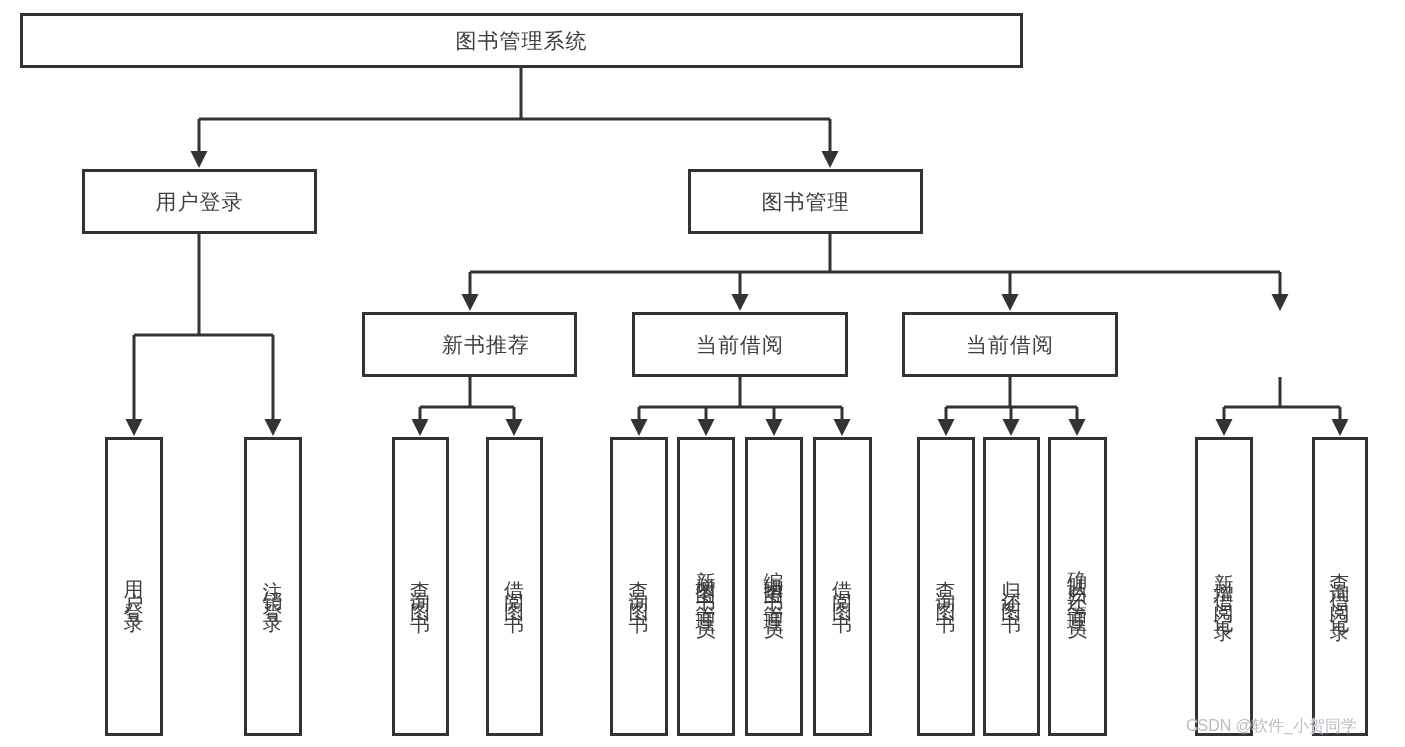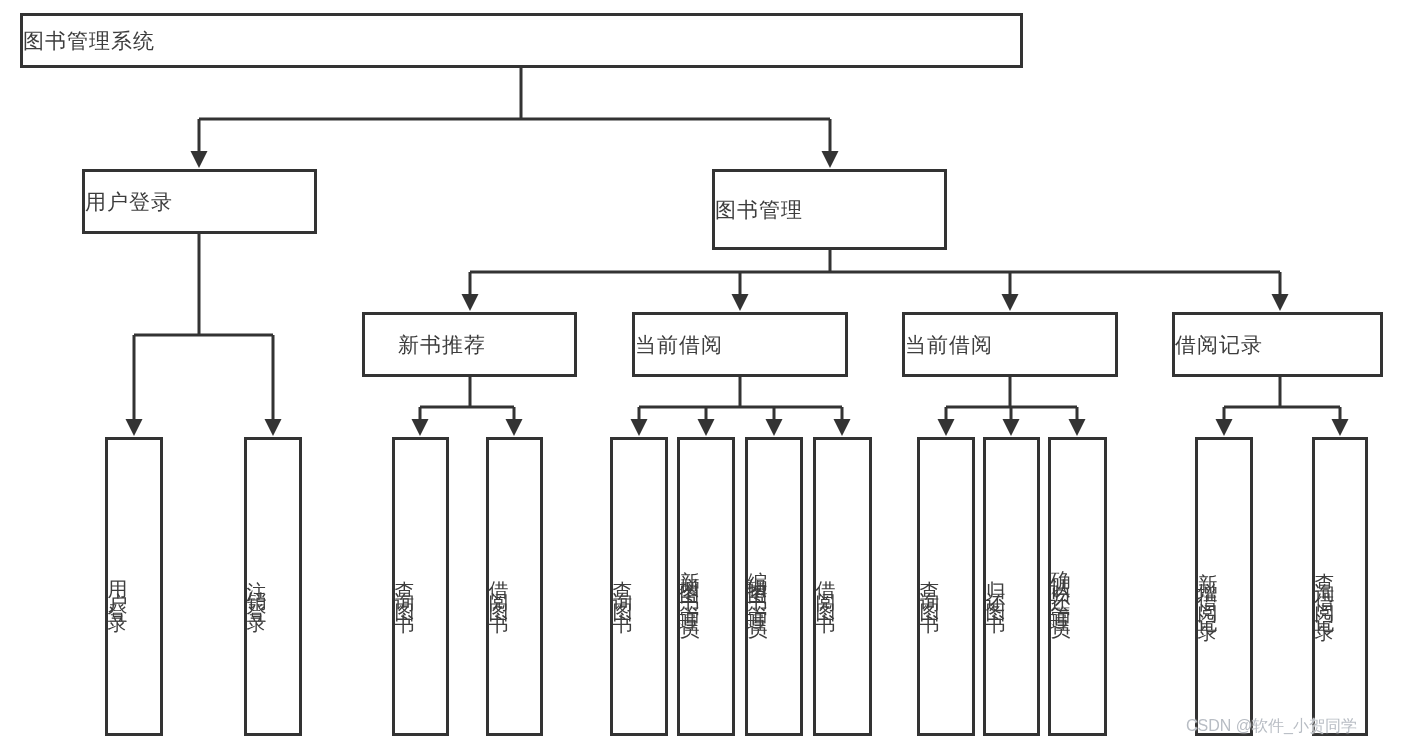--- a/index.html
+++ b/index.html
@@ -17,21 +17,21 @@
     width: 1405px; height: 747px;
     z-index: 1;
   }
   .node {
     position: absolute;
     box-sizing: border-box;
     border: 3px solid #333333;
     background: #ffffff;
     display: flex;
     align-items: center;
-    justify-content: flex-start;
+    justify-content: center;
     color: #3d3d3d;
     z-index: 2;
   }
   .hbox { font-size: 21px; letter-spacing: 1px; }
   .root { font-size: 21px; }
   .leaf { font-size: 20px; }
   .leaf .vtext {
     writing-mode: vertical-rl;
     text-orientation: mixed;
     letter-spacing: 11px;
@@ -96,35 +96,32 @@
     </g>
   </svg>
 
   <div class="node hbox root" style="left:20px; top:13px; width:1003px; height:55px;">
     <span>图书管理系统</span>
   </div>
 
   <div class="node hbox" style="left:82px; top:169px; width:235px; height:65px;">
     <span>用户登录</span>
   </div>
-  <div class="node hbox" style="left:712px; top:169px; width:235px; height:81px;">
+  <div class="node hbox" style="left:688px; top:169px; width:235px; height:65px;">
     <span>图书管理</span>
   </div>
 
   <div class="node hbox" style="left:362px; top:312px; width:215px; height:65px;padding-left:33px;">
     <span>新书推荐</span>
   </div>
   <div class="node hbox" style="left:632px; top:312px; width:216px; height:65px;">
     <span>当前借阅</span>
   </div>
   <div class="node hbox" style="left:902px; top:312px; width:216px; height:65px;">
     <span>当前借阅</span>
-  </div>
-  <div class="node hbox" style="left:1172px; top:312px; width:211px; height:65px;">
-    <span>借阅记录</span>
   </div>
 
   <div class="node leaf" style="left:105px; top:437px; width:58px; height:299px;">
     <span class="vtext">用户登录</span>
   </div>
   <div class="node leaf" style="left:244px; top:437px; width:58px; height:299px;">
     <span class="vtext">注销登录</span>
   </div>
   <div class="node leaf" style="left:392px; top:437px; width:57px; height:299px;">
     <span class="vtext">查询图书</span>

